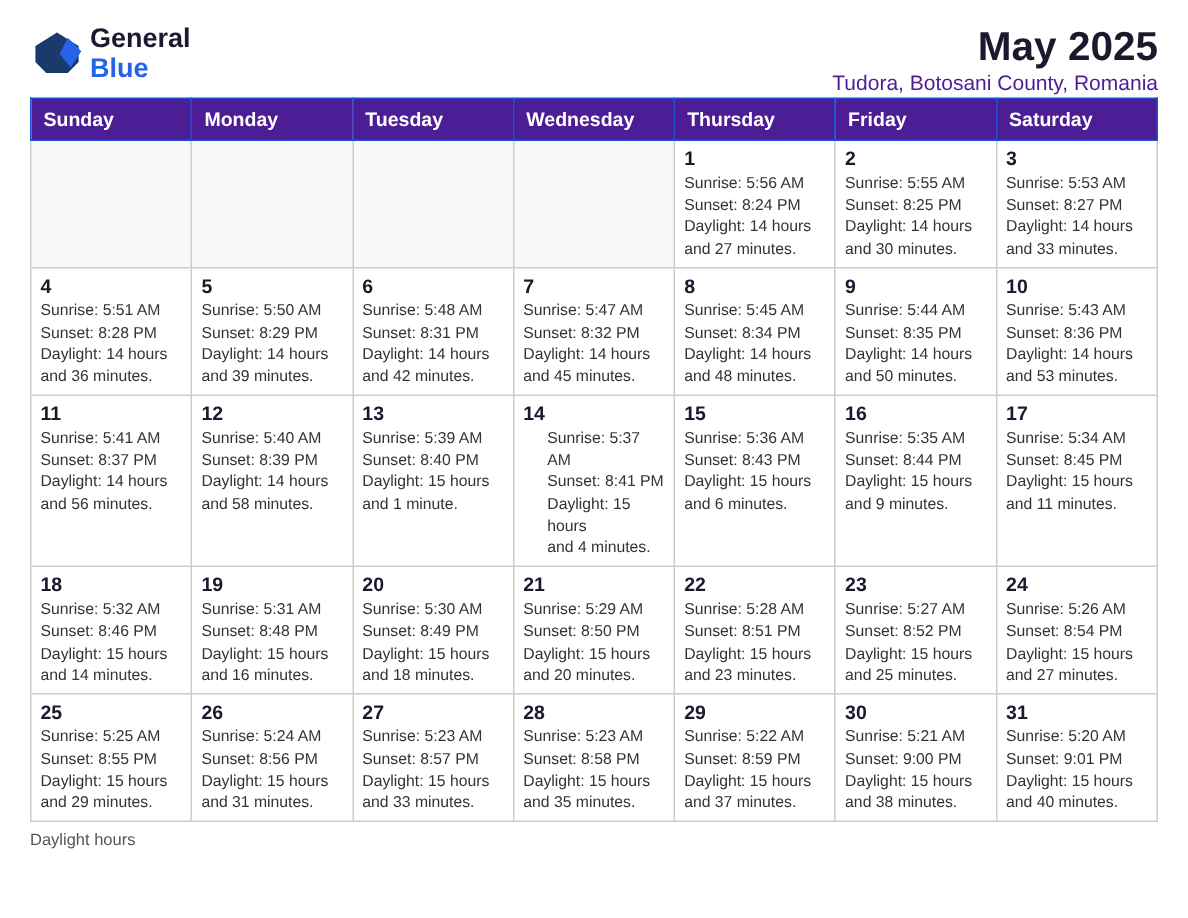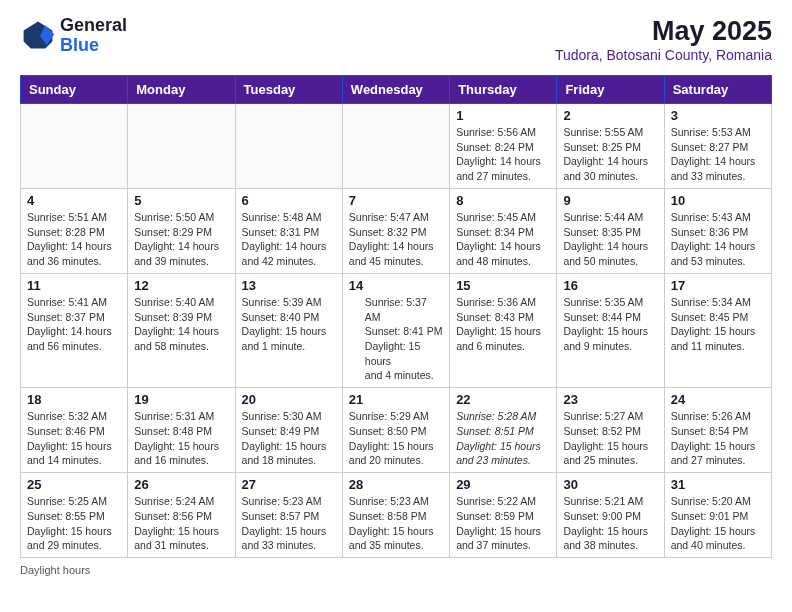--- a/index.html
+++ b/index.html
@@ -10,21 +10,21 @@
       min-height: 612px;
     }
     .page {
       width: 792px;
       padding: 16px 20px 16px 20px;
     }
     .header {
       display: flex;
       justify-content: space-between;
       align-items: flex-start;
-      margin-bottom: 12px;
+      margin-bottom: 2px;
     }
     .logo {
       display: flex;
       align-items: center;
       gap: 4px;
     }
     .logo-text {
       display: flex;
       flex-direction: column;
       line-height: 1.1;
@@ -288,21 +288,21 @@
           </td>
           <td>
             <div class="day-number">21</div>
             <div class="day-info" style="white-space: pre-line;">Sunrise: 5:29 AM
 Sunset: 8:50 PM
 Daylight: 15 hours
 and 20 minutes.</div>
           </td>
           <td>
             <div class="day-number">22</div>
-            <div class="day-info" style="white-space: pre-line; font-style: italic;">Sunrise: 5:28 AM
+            <div class="day-info" style="white-space: pre-line;">Sunrise: 5:28 AM
 Sunset: 8:51 PM
 Daylight: 15 hours
 and 23 minutes.</div>
           </td>
           <td>
             <div class="day-number">23</div>
             <div class="day-info" style="white-space: pre-line;">Sunrise: 5:27 AM
 Sunset: 8:52 PM
 Daylight: 15 hours
 and 25 minutes.</div>

